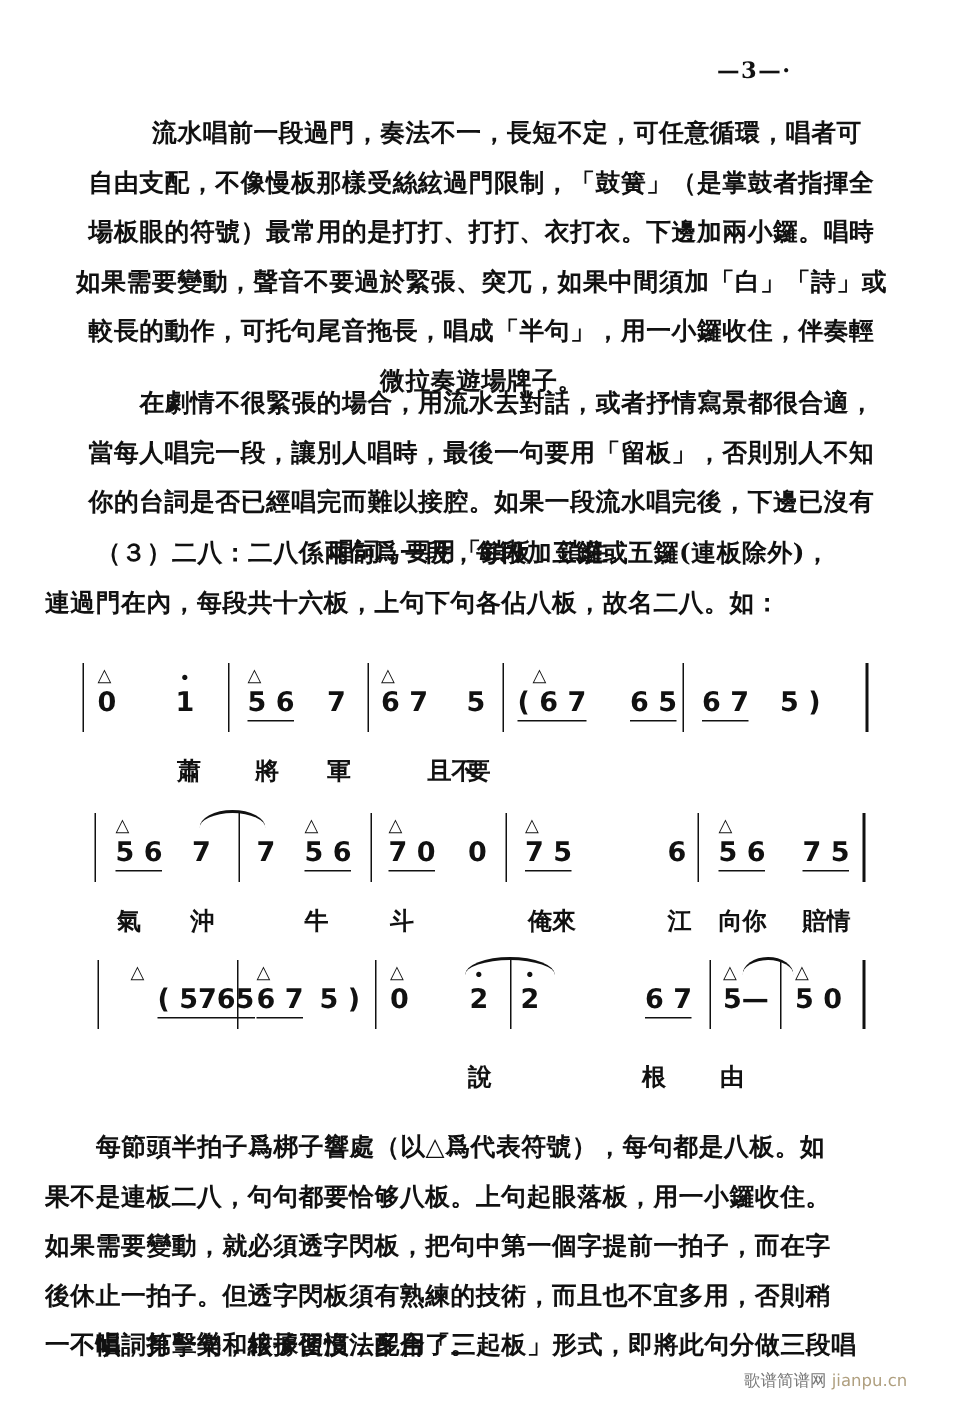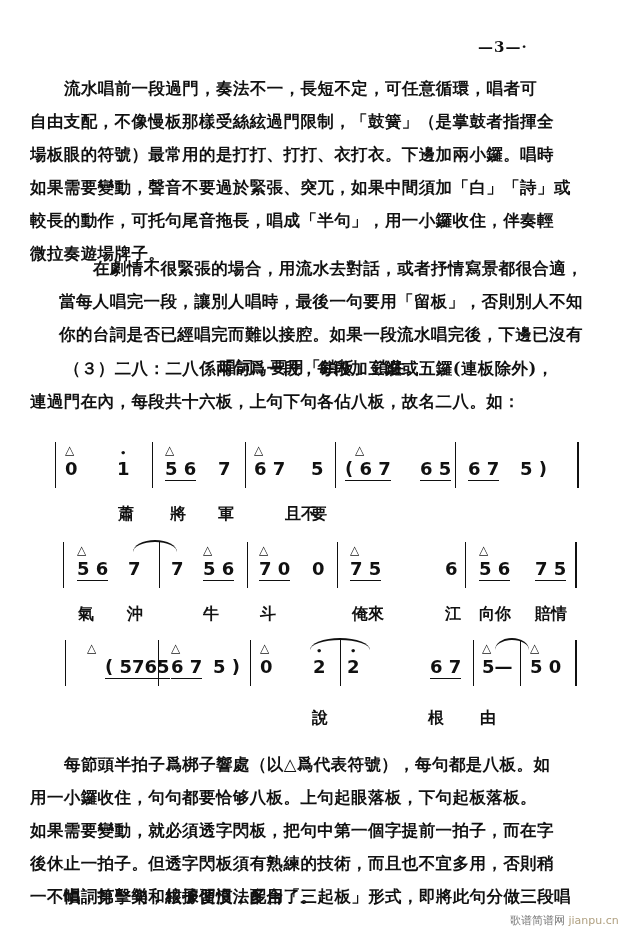--- a/index.html
+++ b/index.html
@@ -35,31 +35,31 @@
   .dot { position: absolute; font-size: 10px; font-weight: bold; line-height: 10px; }
   .slur {
     position: absolute; border-top: 2px solid #111; border-radius: 50% 50% 0 0 / 100% 100% 0 0;
     height: 10px;
   }
   .lyric {
     position: absolute; font-size: 16px; font-weight: bold; white-space: nowrap;
     font-family: "DejaVu Serif", serif;
   }
   .watermark {
-    position: absolute; left: 510px; top: 913px; font-size: 11px; color: #777;
+    position: absolute; left: 496px; top: 913px; font-size: 11px; color: #777;
     font-family: "DejaVu Sans", sans-serif;
   }
   .watermark .wm-en { color: #b0a080; }
 </style>
 </head>
 <body>
 
 <div class="page-number">—3—·</div>
 
-<div class="para" style="top:72px;">
+<div class="para" style="top:72px;text-align:center;">
   <span class="line indent">流水唱前一段過門，奏法不一，長短不定，可任意循環，唱者可</span>
   <span class="line">自由支配，不像慢板那樣受絲絃過門限制，「鼓簧」（是掌鼓者指揮全</span>
   <span class="line">場板眼的符號）最常用的是打打、打打、衣打衣。下邊加兩小鑼。唱時</span>
   <span class="line">如果需要變動，聲音不要過於緊張、突兀，如果中間須加「白」「詩」或</span>
   <span class="line">較長的動作，可托句尾音拖長，唱成「半句」，用一小鑼收住，伴奏輕</span>
   <span class="line">微拉奏遊場牌子。</span>
 </div>
 
 <div class="para" style="top:252px;text-align:center;">
   <span class="line indent">在劇情不很緊張的場合，用流水去對話，或者抒情寫景都很合適，</span>
@@ -161,21 +161,21 @@
       <div class="slur" style="left: 255px; width: 60px; top: 0px;"></div>
       <div class="slur" style="left: 440px; width: 34px; top: 0px;"></div>
       <span class="lyric" style="left: 257px; top: 70px;">說</span>
       <span class="lyric" style="left: 373px; top: 70px;">根</span>
       <span class="lyric" style="left: 425px; top: 70px;">由</span>
     </div>
   </div>
 
 <div class="para" style="top:748px;">
   <span class="line indent">每節頭半拍子爲梆子響處（以△爲代表符號），每句都是八板。如</span>
-  <span class="line">用一小鑼收住，句句都要恰够八板。上句起眼落板，下句起板落板。</span>
+  <span class="line">果不是連板二八，句句都要恰够八板。上句起眼落板，用一小鑼收住。</span>
   <span class="line">如果需要變動，就必須透字閃板，把句中第一個字提前一拍子，而在字</span>
   <span class="line">後休止一拍子。但透字閃板須有熟練的技術，而且也不宜多用，否則稍</span>
   <span class="line">一不愼，打擊樂和絃子便沒法配合了。</span>
 </div>
 
 <div class="para" style="top:880px;">
   <span class="line indent">唱詞第一句，根據習慣，多用「三起板」形式，即將此句分做三段唱</span>
 </div>
 
 <div class="watermark">

